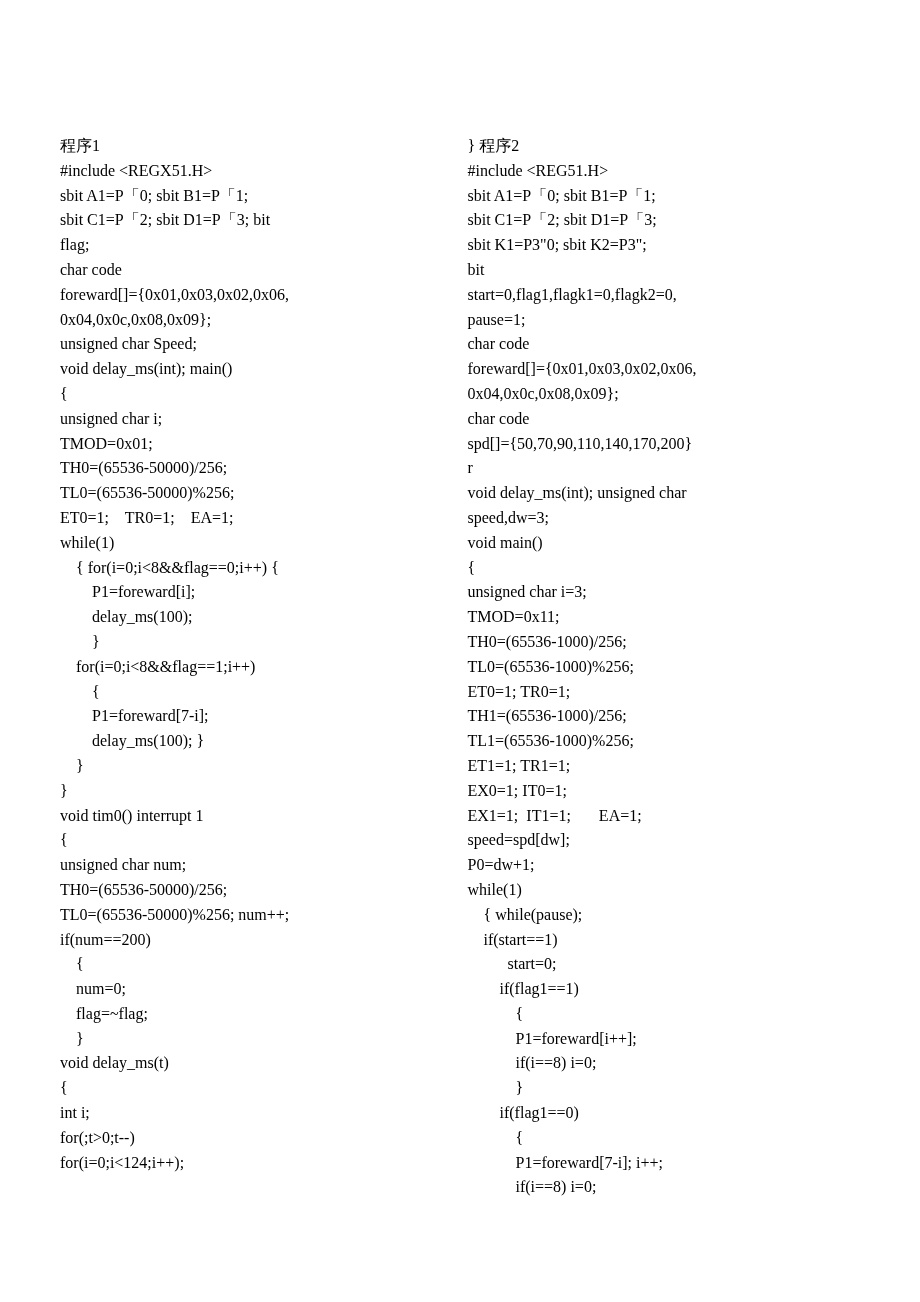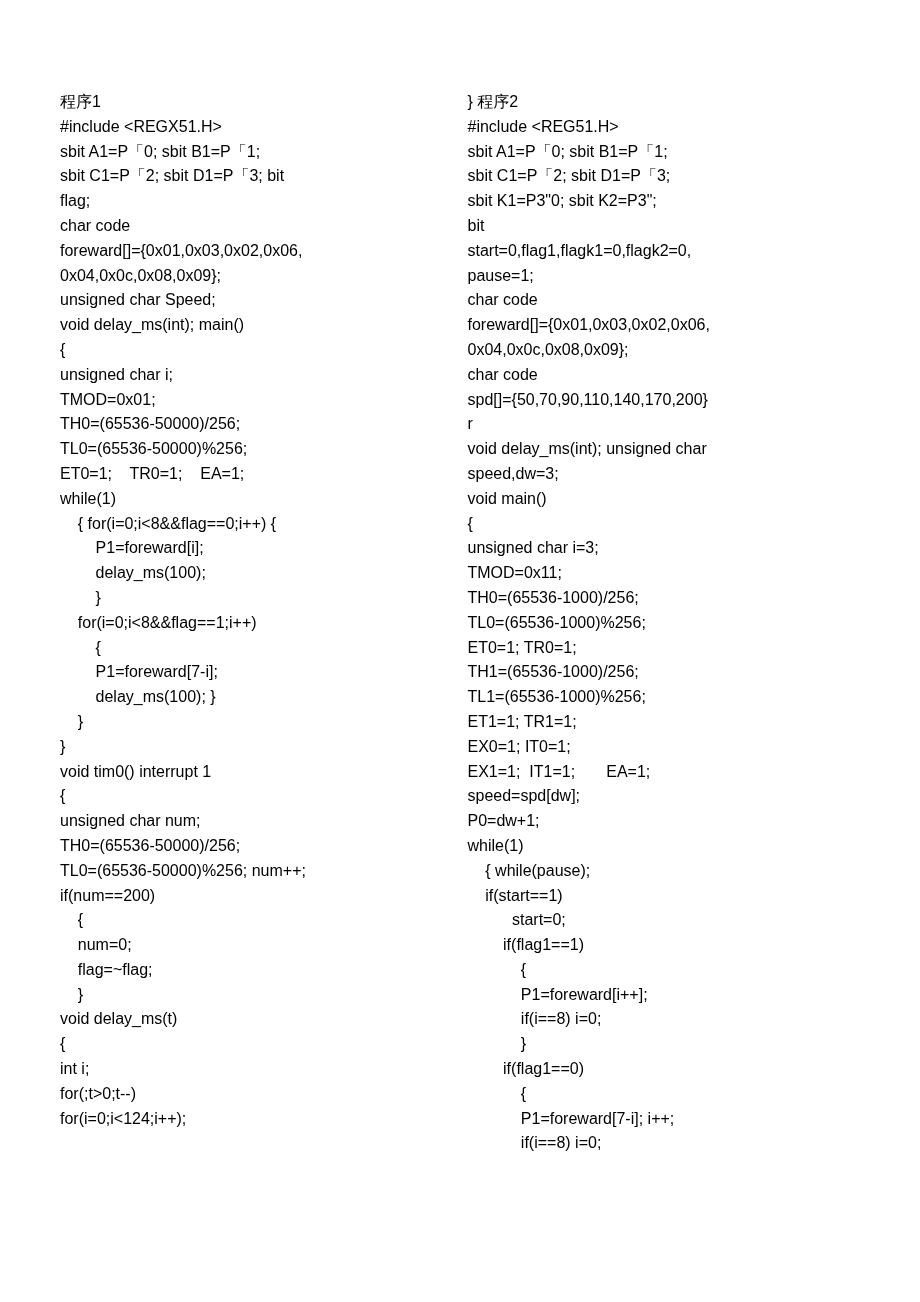--- a/index.html
+++ b/index.html
@@ -13,21 +13,22 @@
       width: 920px;
       box-sizing: border-box;
     }
     .columns {
       display: flex;
       gap: 15px;
     }
     .col {
       flex: 1;
       white-space: pre;
-      font-family: Liberation Sans, sans-serif;
+      font-family: Liberation Serif, serif;
+      margin-top: 44px;
     }
   </style>
 </head>
 <body>
 
 <div class="columns">
   <div class="col">程序1
 #include &lt;REGX51.H&gt;
 sbit A1=P「0; sbit B1=P「1;
 sbit C1=P「2; sbit D1=P「3; bit

